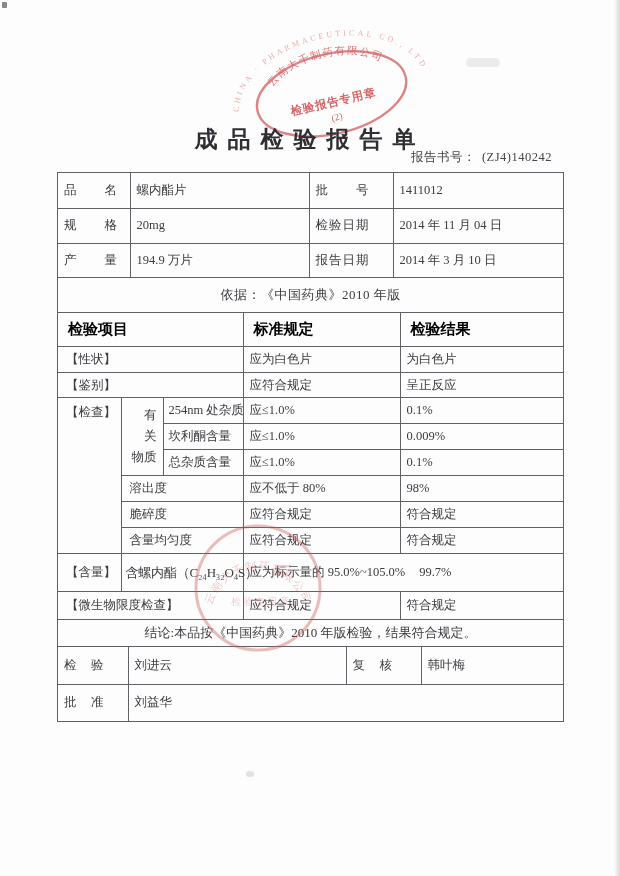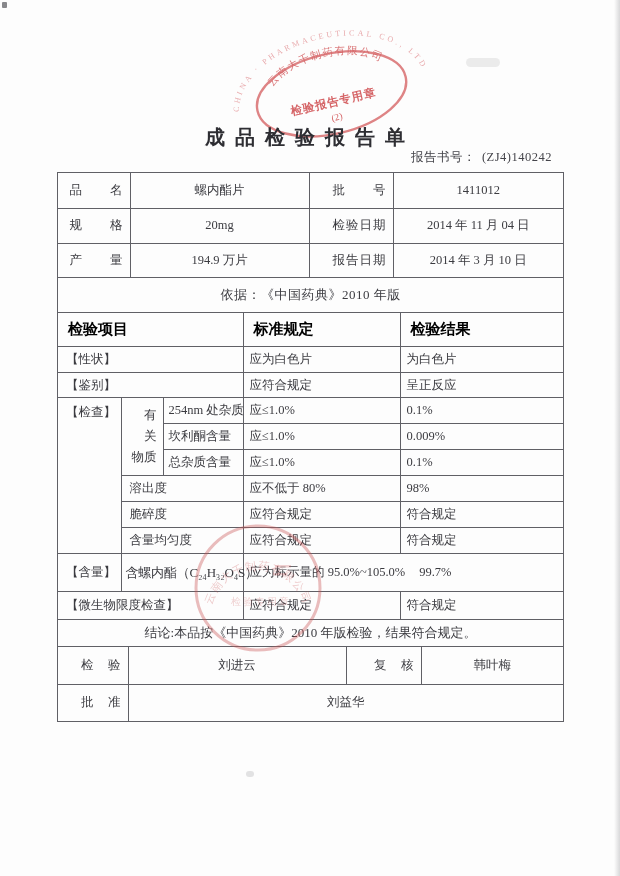--- a/index.html
+++ b/index.html
@@ -10,38 +10,38 @@
   }
   .scan-edge{position:absolute;right:0;top:0;width:6px;height:100%;
     background:linear-gradient(to right,rgba(0,0,0,0),rgba(120,120,125,.28));}
   .speck{position:absolute;background:#6a6a6e;border-radius:1px;}
   .speck.s1{left:2px;top:2px;width:5px;height:6px;opacity:.8;}
   .speck.s2{left:466px;top:58px;width:34px;height:9px;opacity:.12;border-radius:5px;}
   .speck.s3{left:246px;top:771px;width:8px;height:6px;opacity:.18;border-radius:3px;}
 
   .title{
     position:absolute;left:0;top:124px;width:620px;text-align:center;
-    font-size:20px;font-weight:700;letter-spacing:10px;color:#2e2e33;
+    font-size:23px;font-weight:700;letter-spacing:10px;color:#2e2e33;
   }
   .report-no{
     position:absolute;left:0;top:149px;width:552px;text-align:right;
     font-size:12.5px;color:#44444a;letter-spacing:.5px;
   }
   .report-no span{margin-left:6px;}
 
   .doc{position:absolute;left:57px;top:172px;width:505px;border:1px solid #606066;background:transparent;}
   table{border-collapse:collapse;width:100%;table-layout:fixed;}
   td{
     border-right:1px solid #606066;border-bottom:1px solid #606066;
     font-size:12.5px;padding:0 6px;overflow:hidden;white-space:nowrap;color:#3b3b40;
   }
   td:last-child{border-right:none;}
-  .center{text-align:center;}
+  .center{}
   .hd{font-size:15px;font-weight:700;color:#000000;padding-left:10px;}
-  .lbl{text-align:right;letter-spacing:1px;}
+  .lbl{text-align:left;letter-spacing:1px;}
   .blk{padding-left:8px;}
   .toplbl{vertical-align:top;padding-top:6px;padding-left:8px;}
   .grp{white-space:pre-line;line-height:1.7;padding-left:7px;vertical-align:middle;text-align:right;}
   .chem{font-size:13px;letter-spacing:-0.2px;overflow:visible;}
   .mergecell .res{margin-left:14px;}
   .basis,.conclusion{
     border-bottom:1px solid #606066;display:flex;align-items:center;justify-content:center;
     font-size:13px;color:#3b3b40;
   }
   .basis{height:34px;letter-spacing:.5px;}

